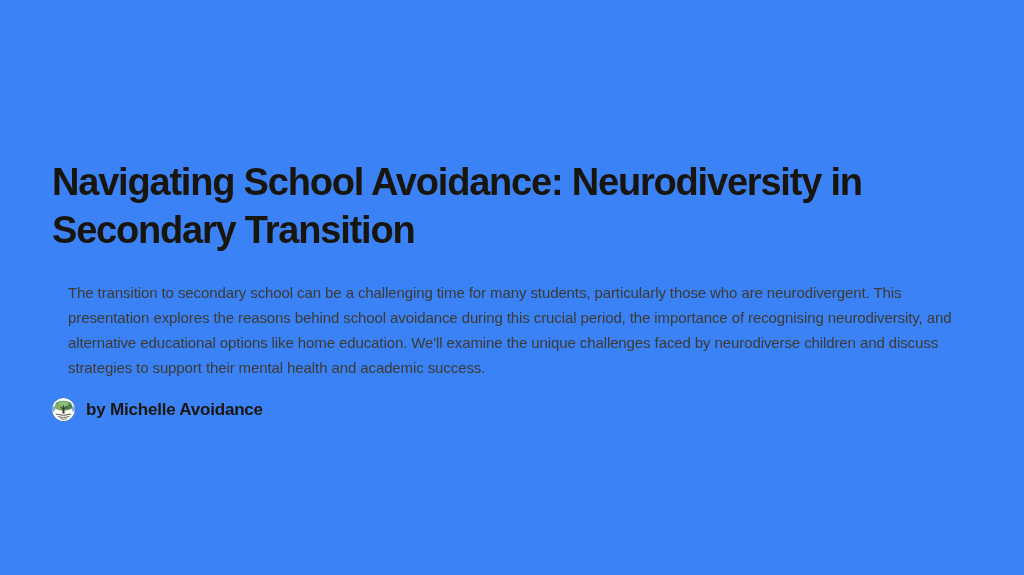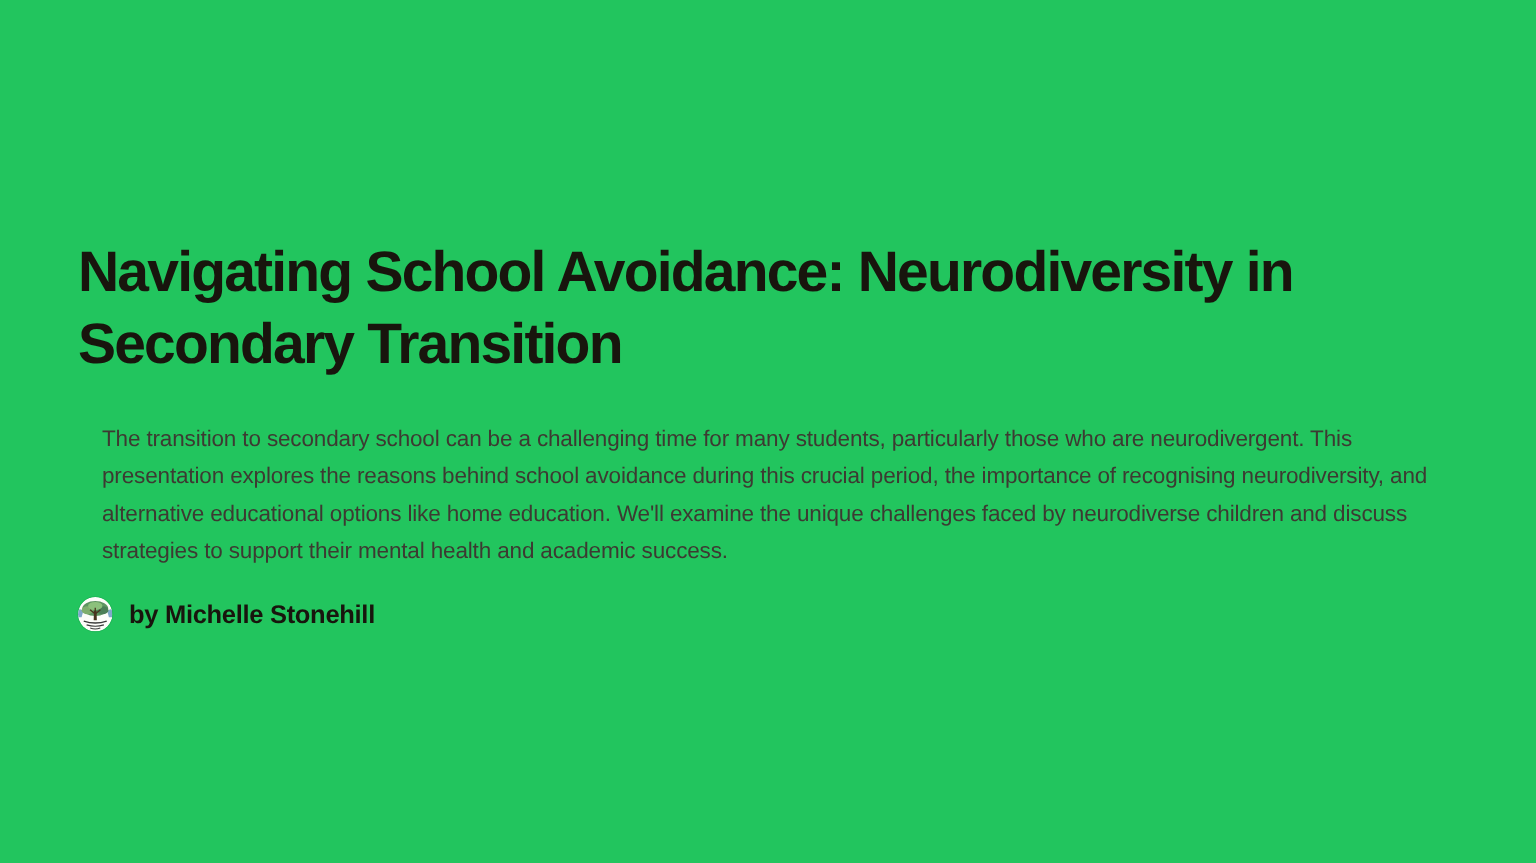--- a/index.html
+++ b/index.html
@@ -7,21 +7,21 @@
     padding: 0;
     width: 1024px;
     height: 575px;
     overflow: hidden;
     font-family: "Liberation Sans", sans-serif;
   }
   .slide {
     position: relative;
     width: 1024px;
     height: 575px;
-    background: #22c55e;
+    background: #3b82f6;
     box-sizing: border-box;
     padding: 158px 52px 0 52px;
   }
   .slide-title {
     margin: 0;
     max-width: 930px;
     font-size: 38px;
     line-height: 48px;
     font-weight: 700;
     letter-spacing: -1.2px;
@@ -89,16 +89,16 @@
           <ellipse cx="17.2" cy="9.2" rx="4" ry="2.8" fill="#4c7e57"></ellipse>
           <ellipse cx="12" cy="6.2" rx="5" ry="2.8" fill="#8cc07c"></ellipse>
           <path d="M11.1 9.5 L10.9 16.2 L13.1 16.2 L12.9 9.5 Z" fill="#49341f"></path>
           <path d="M11.6 11.5 L8.4 8.8 M12.4 11.5 L15.6 8.8 M12 10.5 L12 7.5" stroke="#49341f" stroke-width="0.9" fill="none"></path>
           <path d="M4 16.8 q8 2.6 16 0" stroke="#3a3a3a" stroke-width="0.9" fill="none"></path>
           <path d="M6 19.4 q6 1.9 12 0" stroke="#3a3a3a" stroke-width="0.8" fill="none"></path>
           <path d="M8.5 21.6 q3.5 1.2 7 0" stroke="#3a3a3a" stroke-width="0.7" fill="none"></path>
         </g>
       </svg>
     </span>
-    <span class="byline-text">by Michelle Stonehill</span>
+    <span class="byline-text">by Michelle Avoidance</span>
   </div>
 
 </div>
 
 </body></html>

